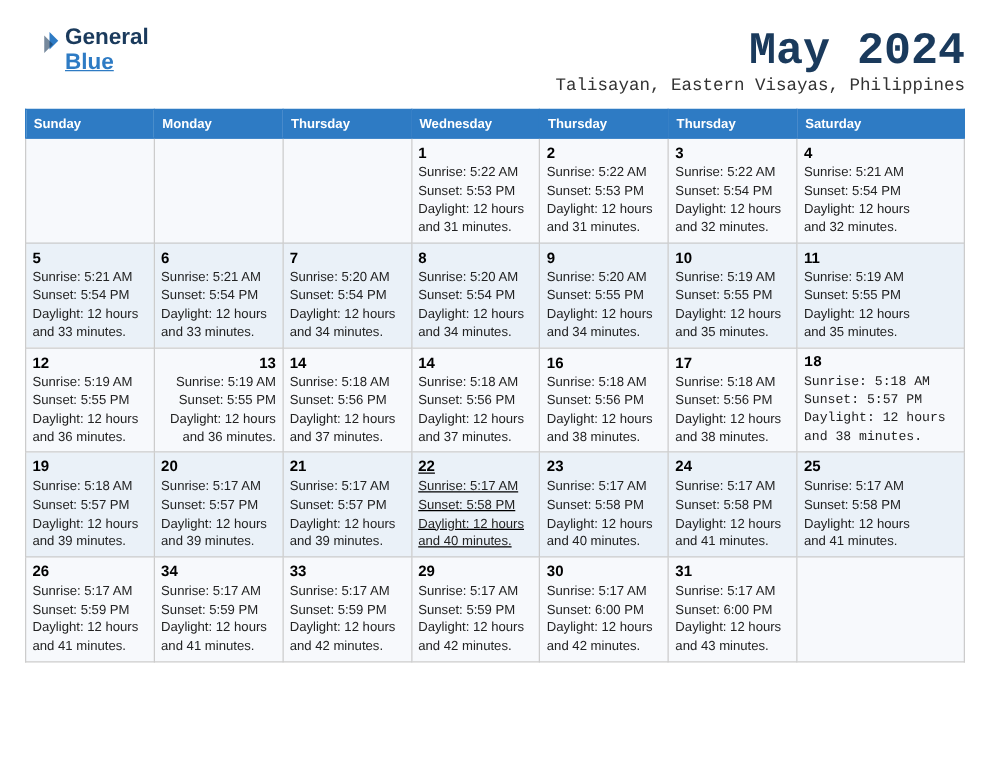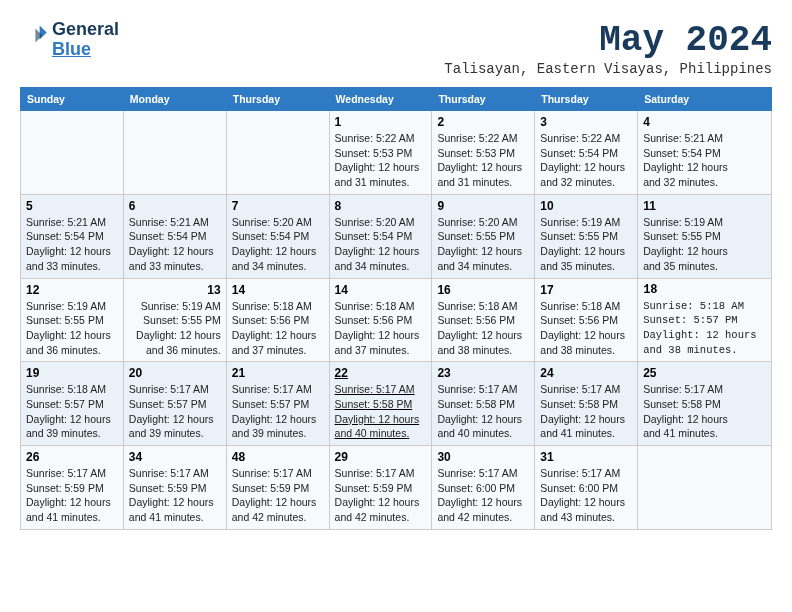--- a/index.html
+++ b/index.html
@@ -314,21 +314,21 @@
 and 41 minutes.</div>
         </td>
         <td style="min-height: 75px;">
           <span class="day-number">34</span>
           <div class="cell-content" style="white-space: pre-line;">Sunrise: 5:17 AM
 Sunset: 5:59 PM
 Daylight: 12 hours
 and 41 minutes.</div>
         </td>
         <td style="min-height: 75px;">
-          <span class="day-number">48</span>
+          <span class="day-number">33</span>
           <div class="cell-content" style="white-space: pre-line;">Sunrise: 5:17 AM
 Sunset: 5:59 PM
 Daylight: 12 hours
 and 42 minutes.</div>
         </td>
         <td style="min-height: 75px;">
           <span class="day-number">29</span>
           <div class="cell-content" style="white-space: pre-line;">Sunrise: 5:17 AM
 Sunset: 5:59 PM
 Daylight: 12 hours

